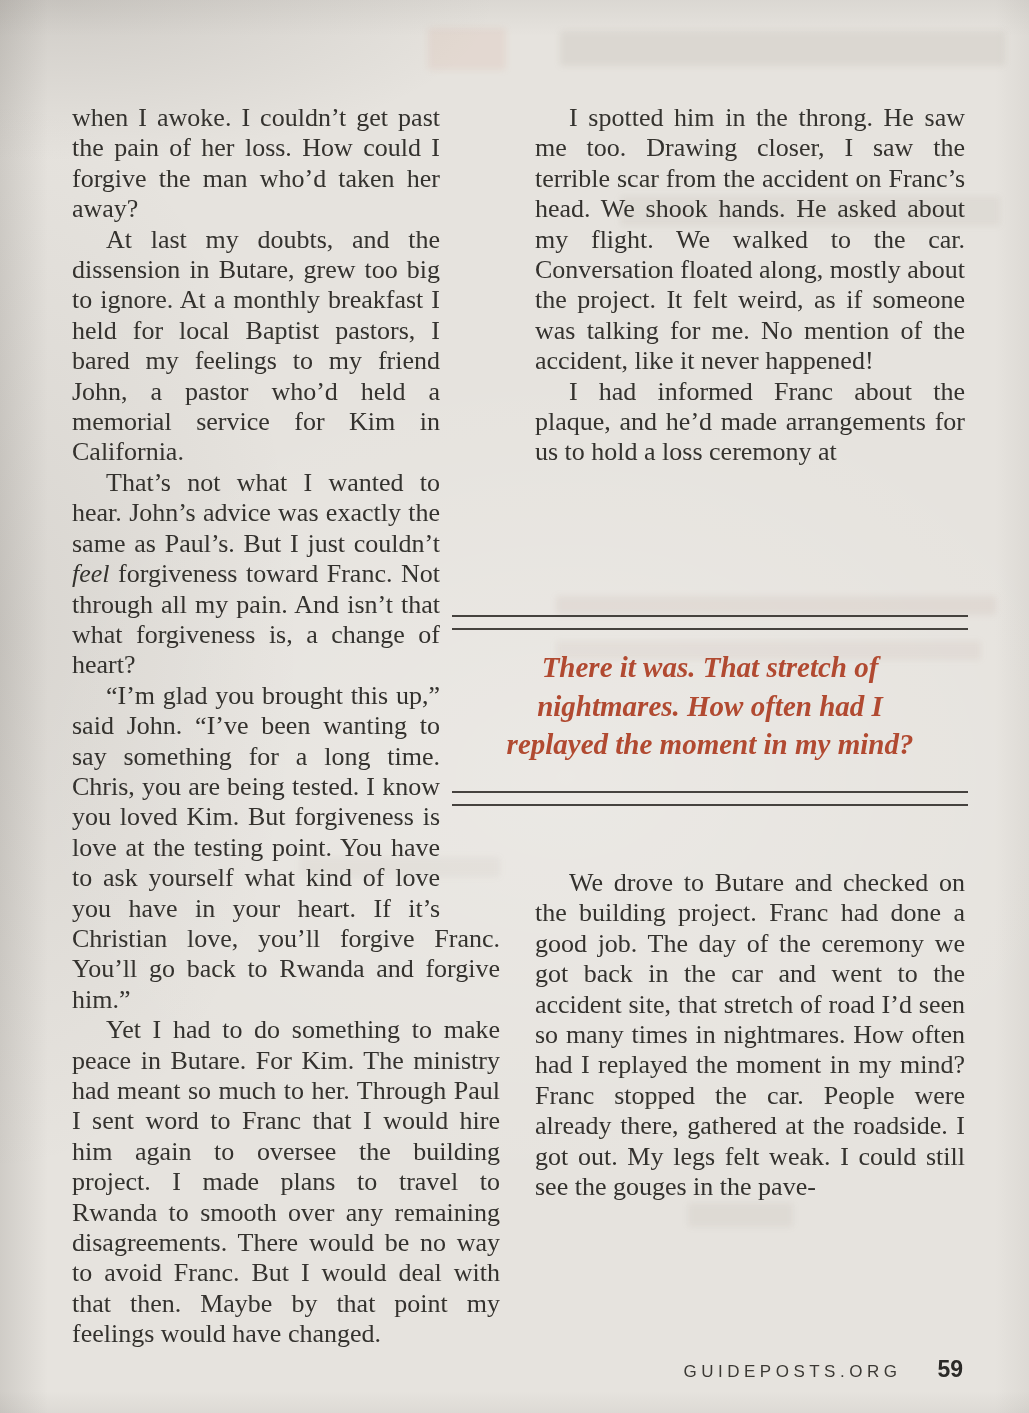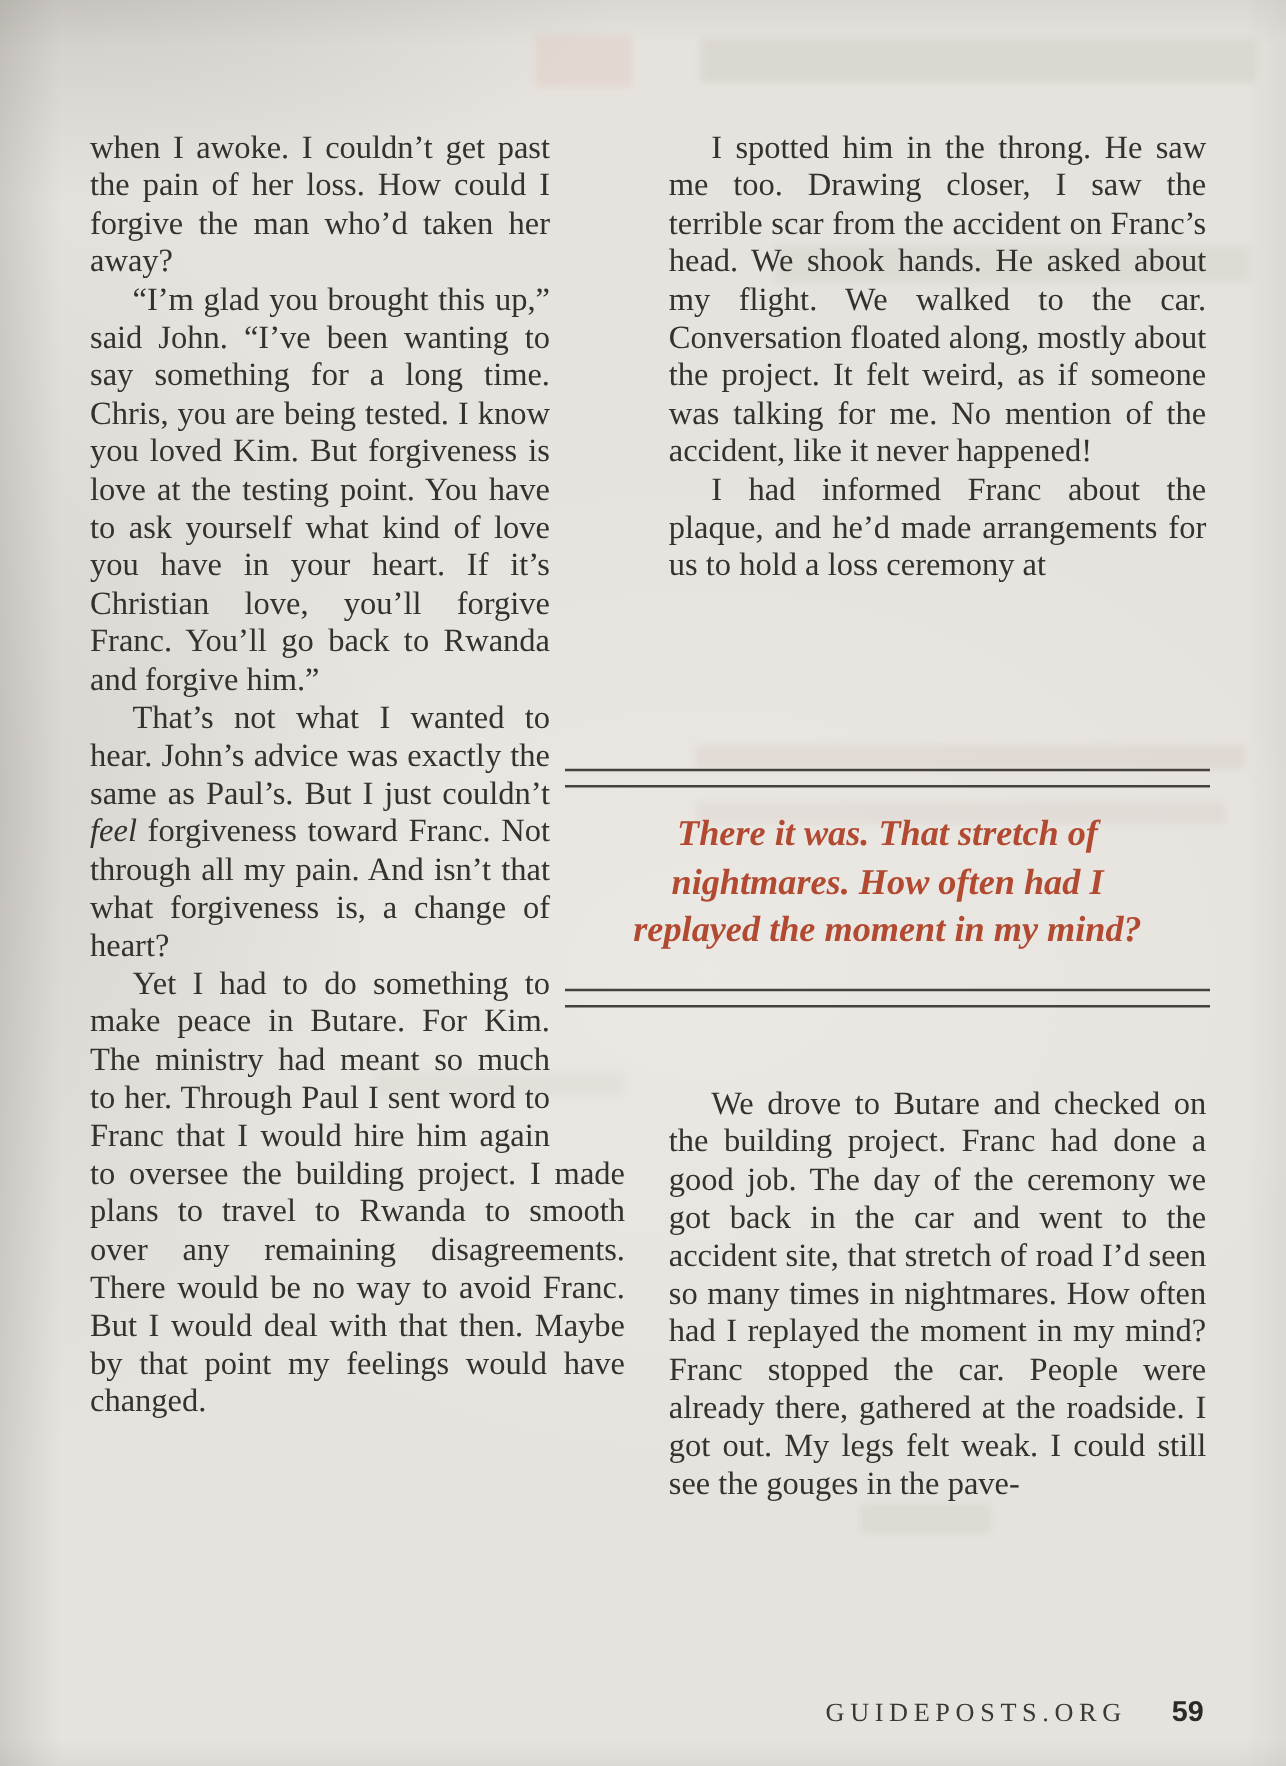--- a/index.html
+++ b/index.html
@@ -52,22 +52,22 @@
     font-weight:700;
     font-size:29px;
     line-height:38.5px;
   }
   .footer{
     position:absolute;
     left:0;right:66px;bottom:30px;
     display:flex;justify-content:flex-end;align-items:baseline;gap:36px;
   }
   .footer-site{
-    font-family:Liberation Serif, serif;
-    font-size:21px;letter-spacing:4.5px;color:#3b3934;
+    font-family:Liberation Sans, sans-serif;
+    font-size:17px;letter-spacing:4.5px;color:#3b3934;
   }
   .footer-page{
     font-family:"Liberation Sans", sans-serif;
     font-size:23px;font-weight:700;color:#2b2a27;
   }
   
   .ghost{position:absolute;filter:blur(3px);border-radius:3px;pointer-events:none;}
   .g1{left:428px;top:28px;width:78px;height:42px;background:rgba(205,125,100,0.10);}
   .g2{left:560px;top:31px;width:445px;height:35px;background:rgba(125,115,102,0.10);}
   .g3{left:620px;top:196px;width:380px;height:30px;background:rgba(130,115,100,0.07);}
@@ -85,22 +85,23 @@
   <div class="ghost g2"></div>
   <div class="ghost g3"></div>
   <div class="ghost g4"></div>
   <div class="ghost g5"></div>
   <div class="ghost g6"></div>
   <div class="ghost g7"></div>
 
   <div class="col" id="col-left">
     <div class="quote-notch"></div>
     <p class="noindent">when I awoke. I couldn’t get past the pain of her loss. How could I forgive the man who’d taken her away?</p>
+    <p>At last my doubts, and the dissension in Butare, grew too big to ignore. At a monthly breakfast I held for local Baptist pastors, I bared my feelings to my friend John, a pastor who’d held a memorial service for Kim in California.</p>
+    <p><span>That’s not what I wanted to hear. John’s advice was exactly the same as Paul’s. But I just couldn’t </span><span class="ital">feel</span><span> forgiveness toward Franc. Not through all my pain. And isn’t that what forgiveness is, a change of heart?</span></p>
     <p>“I’m glad you brought this up,” said John. “I’ve been wanting to say something for a long time. Chris, you are being tested. I know you loved Kim. But forgiveness is love at the testing point. You have to ask yourself what kind of love you have in your heart. If it’s Christian love, you’ll forgive Franc. You’ll go back to Rwanda and forgive him.”</p>
-    <p><span>That’s not what I wanted to hear. John’s advice was exactly the same as Paul’s. But I just couldn’t </span><span class="ital">feel</span><span> forgiveness toward Franc. Not through all my pain. And isn’t that what forgiveness is, a change of heart?</span></p>
     <p>Yet I had to do something to make peace in Butare. For Kim. The ministry had meant so much to her. Through Paul I sent word to Franc that I would hire him again to oversee the building project. I made plans to travel to Rwanda to smooth over any remaining disagreements. There would be no way to avoid Franc. But I would deal with that then. Maybe by that point my feelings would have changed.</p>
   </div>
 
   <div class="col" id="col-right-top">
     <p>I spotted him in the throng. He saw me too. Drawing closer, I saw the terrible scar from the accident on Franc’s head. We shook hands. He asked about my flight. We walked to the car. Conversation floated along, mostly about the project. It felt weird, as if someone was talking for me. No mention of the accident, like it never happened!</p>
     <p>I had informed Franc about the plaque, and he’d made arrangements for us to hold a loss ceremony at</p>
   </div>
 
   <div class="pullquote">
     <div class="pq-rule"></div>

